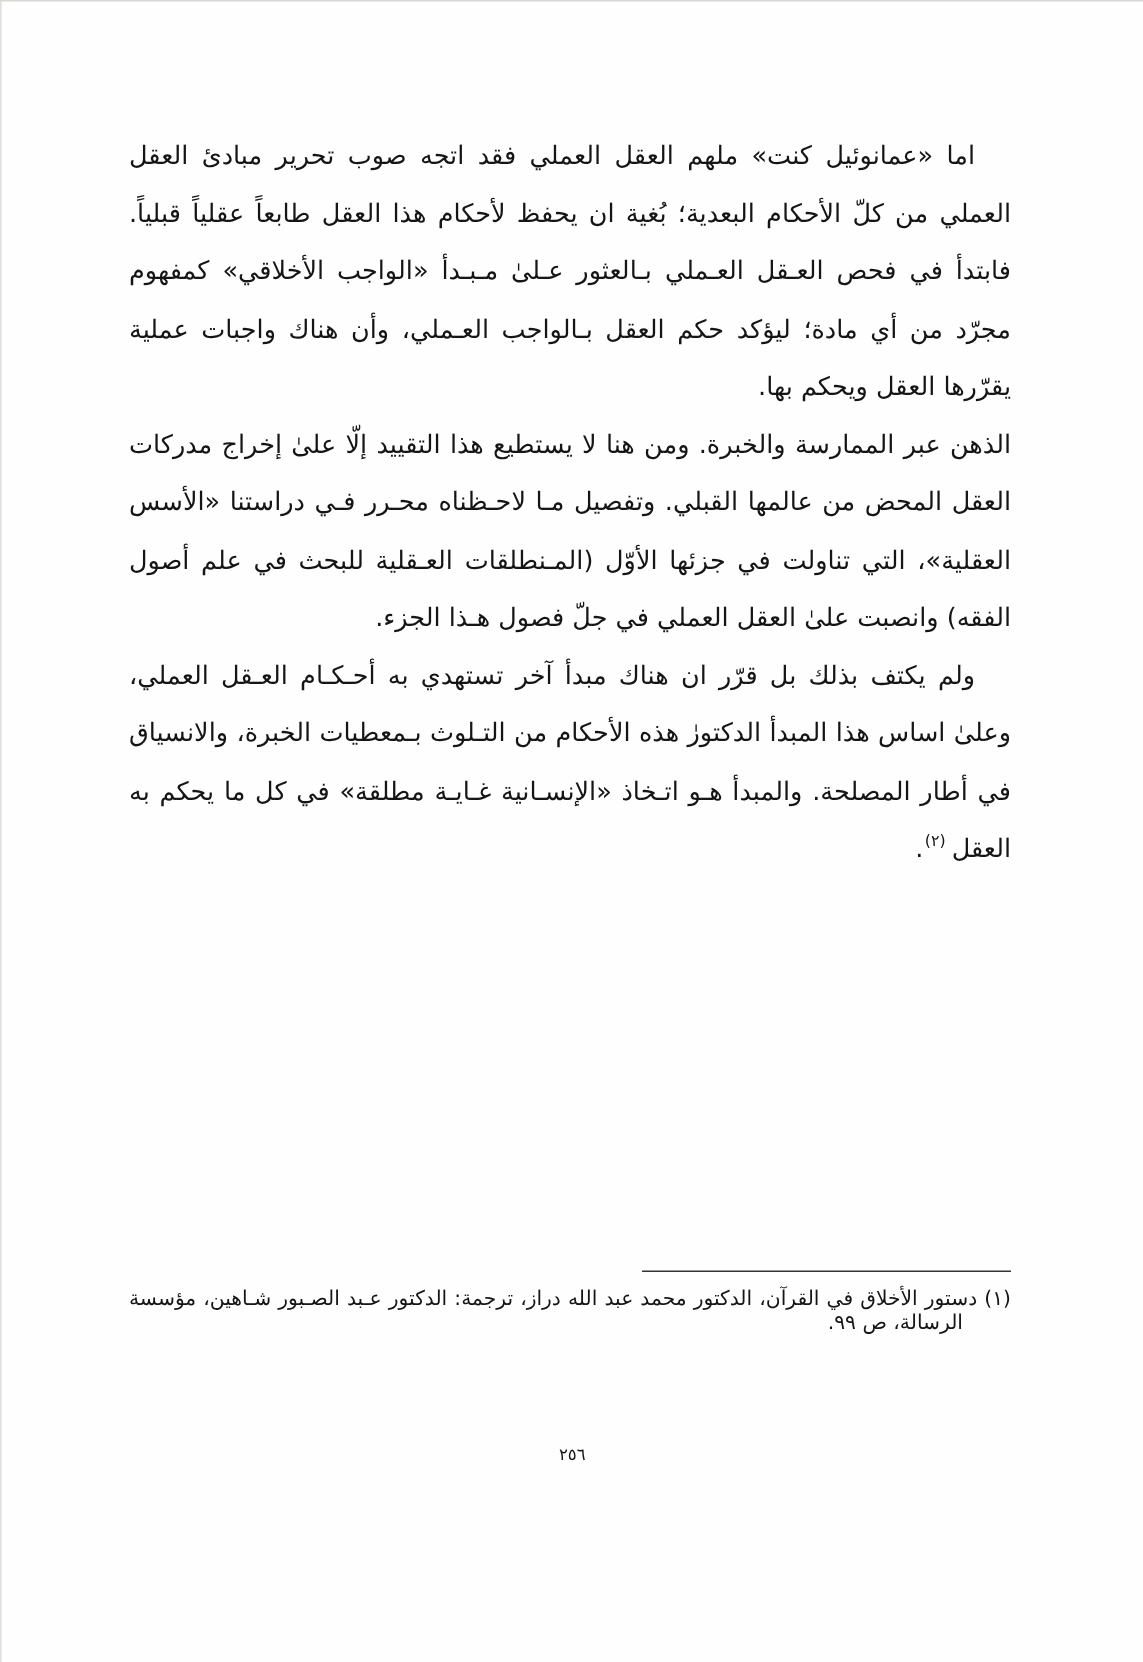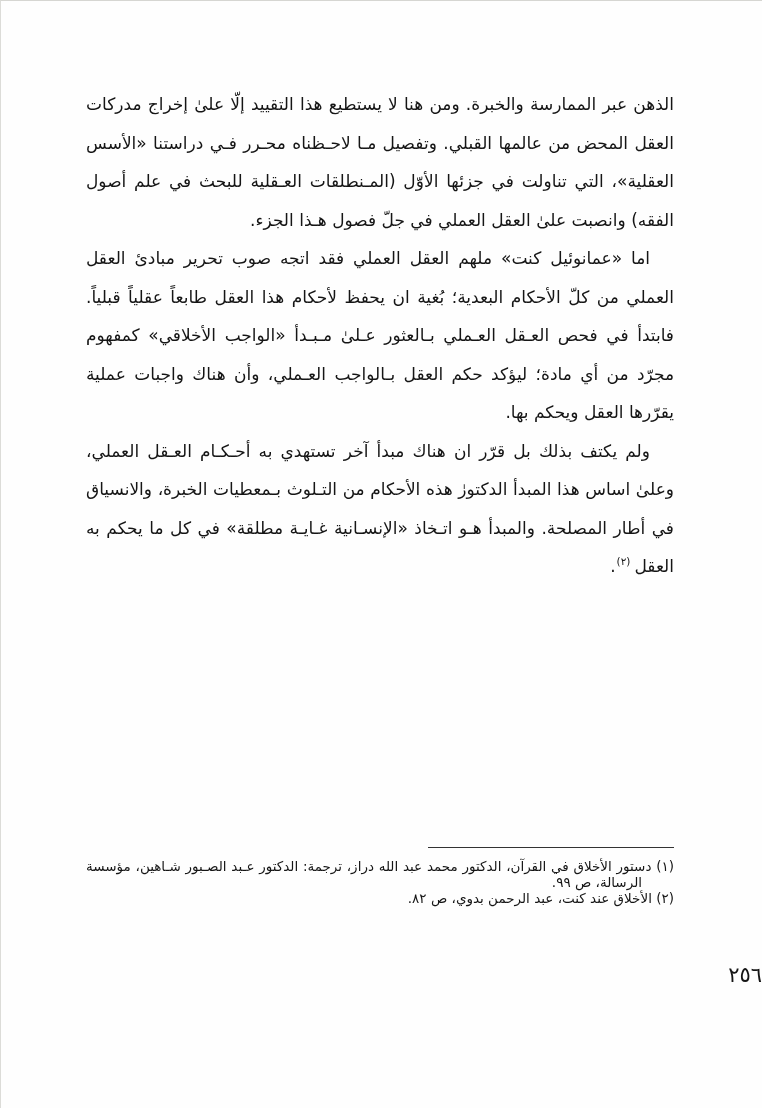--- a/index.html
+++ b/index.html
@@ -62,41 +62,41 @@
     text-align: justify;
     text-align-last: right;
     padding-right: 32px;
     text-indent: -32px;
   }
   .page-number {
     position: absolute;
     top: 962px;
     left: 0;
     right: 0;
-    font-size: 21px;
+    text-align: center;
+    font-size: 11px;
     letter-spacing: 2px;
   }
 </style>
 </head>
 <body>
 
 <div class="page">
 
   <main class="text-block">
 
+    <p class="para indent">اما «عمانوئيل كنت» ملهم العقل العملي فقد اتجه صوب تحرير مبادئ العقل العملي من كلّ الأحكام البعدية؛ بُغية ان يحفظ لأحكام هذا العقل طابعاً عقلياً قبلياً. فابتدأ في فحص العـقل العـملي بـالعثور عـلىٰ مـبـدأ «الواجب الأخلاقي» كمفهوم مجرّد من أي مادة؛ ليؤكد حكم العقل بـالواجب العـملي، وأن هناك واجبات عملية يقرّرها العقل ويحكم بها.</p>
+
     <p class="para">الذهن عبر الممارسة والخبرة. ومن هنا لا يستطيع هذا التقييد إلّا علىٰ إخراج مدركات العقل المحض من عالمها القبلي. وتفصيل مـا لاحـظناه محـرر فـي دراستنا «الأسس العقلية»، التي تناولت في جزئها الأوّل (المـنطلقات العـقلية للبحث في علم أصول الفقه) وانصبت علىٰ العقل العملي في جلّ فصول هـذا الجزء.</p>
-
-    <p class="para indent">اما «عمانوئيل كنت» ملهم العقل العملي فقد اتجه صوب تحرير مبادئ العقل العملي من كلّ الأحكام البعدية؛ بُغية ان يحفظ لأحكام هذا العقل طابعاً عقلياً قبلياً. فابتدأ في فحص العـقل العـملي بـالعثور عـلىٰ مـبـدأ «الواجب الأخلاقي» كمفهوم مجرّد من أي مادة؛ ليؤكد حكم العقل بـالواجب العـملي، وأن هناك واجبات عملية يقرّرها العقل ويحكم بها.</p>
 
 
     <p class="para indent"><span>ولم يكتف بذلك بل قرّر ان هناك مبدأ آخر تستهدي به أحـكـام العـقل العملي، وعلىٰ اساس هذا المبدأ الدكتورٰ هذه الأحكام من التـلوث بـمعطيات الخبرة، والانسياق في أطار المصلحة. والمبدأ هـو اتـخاذ «الإنسـانية غـايـة مطلقة» في كل ما يحكم به العقل</span><sup class="fnref">(٢)</sup><span>.</span></p>
 
   </main>
 
   <footer class="footnotes">
     <div class="fn-rule"></div>
     <p class="footnote">(١) دستور الأخلاق في القرآن، الدكتور محمد عبد الله دراز، ترجمة: الدكتور عـبد الصـبور شـاهين، مؤسسة الرسالة، ص ٩٩.</p>
-    <p class="footnote">(٢) الأخلاق عند كنت، عبد الرحمن بدوي، ص ٨٢.</p>
   </footer>
 
   <div class="page-number">٢٥٦</div>
 
 </div>
 
 </body></html>

